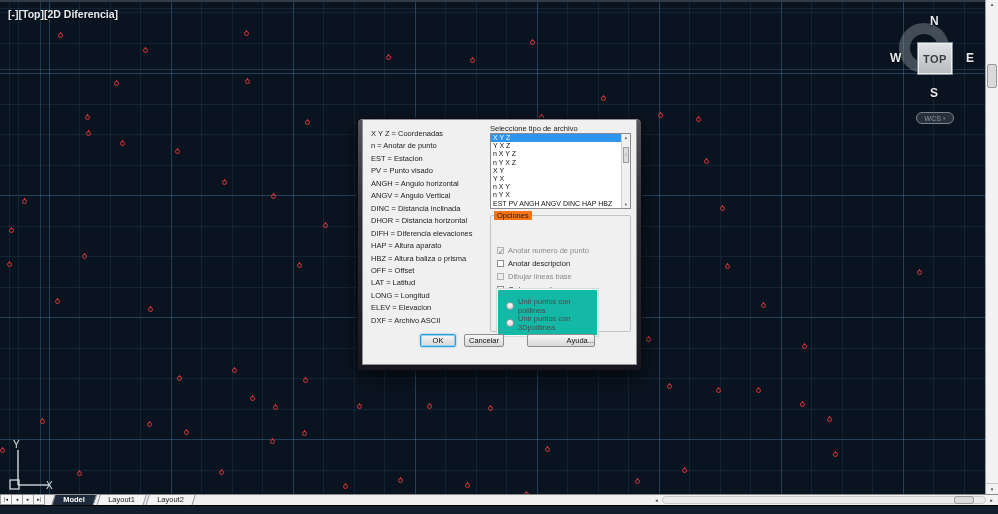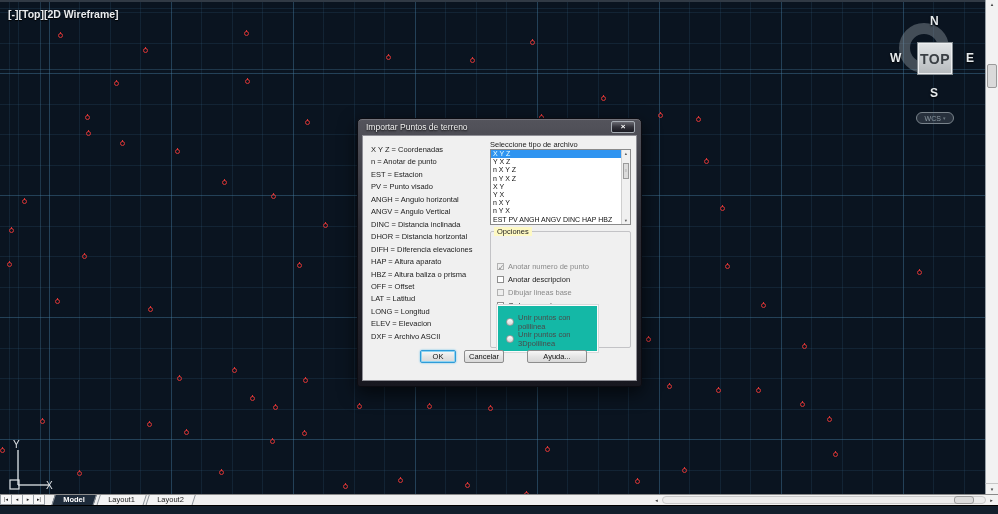--- a/index.html
+++ b/index.html
@@ -18,21 +18,21 @@
       repeating-linear-gradient(to bottom, rgba(52,98,130,.20) 0 1px, transparent 1px 30.5px);
     background-position: 49px 0, 0 71px, 18px 0, 0 10px;
   }
   .vp-controls { position:absolute; left:8px; top:6px; display:flex; color:#e9ecef; font-size:10.5px; font-weight:bold; text-shadow:0 1px 1px #000; z-index:5; }
   .pts { position:absolute; left:0; top:0; width:100%; height:100%; color:#d93535; }
   .pt { position:absolute; width:5px; height:5px; border:1px solid currentColor; border-radius:50%; margin:-3px 0 0 -3px; }
   .pt::after { content:""; position:absolute; left:1px; top:-2px; width:1px; height:2px; background:currentColor; }
 
   
   .vcube-ring { position:absolute; left:899px; top:21px; width:50px; height:50px; border:11px solid rgba(148,158,164,.42); border-radius:50%; }
-  .vcube-top { position:absolute; left:918px; top:41px; width:34px; height:31px; background:linear-gradient(#e0e3e5,#b7bbbe); border:1px solid #eef0f2; outline:1px solid #868e93; color:#3a3f44; font-size:14px; font-weight:bold; display:flex; align-items:center; justify-content:center; letter-spacing:.5px; }
+  .vcube-top { position:absolute; left:918px; top:41px; width:34px; height:31px; background:linear-gradient(#e0e3e5,#b7bbbe); border:1px solid #eef0f2; outline:1px solid #868e93; color:#3a3f44; font-size:11px; font-weight:bold; display:flex; align-items:center; justify-content:center; letter-spacing:.5px; }
   .vc-letter { position:absolute; color:#e6eaec; font-size:12px; font-weight:bold; text-shadow:0 1px 2px #000; }
   .vc-n { left:930px; top:12px; } .vc-e { left:966px; top:49px; } .vc-s { left:930px; top:84px; } .vc-w { left:890px; top:49px; }
   .wcs-pill { position:absolute; left:916px; top:110px; width:38px; height:12px; border:1px solid #79838b; border-radius:6px; background:rgba(170,180,188,.18); color:#8d99a2; font-size:7px; display:flex; align-items:center; justify-content:center; gap:2px; }
   .wcs-arrow { font-size:5px; color:#6e7a83; }
 
   
   .ucs { position:absolute; left:2px; top:436px; }
 
   
   .vscroll { position:absolute; right:0; top:0; width:13px; height:483px; background:#f2f2f2; border-left:1px solid #98a0a6; z-index:6; }
@@ -70,37 +70,37 @@
   .list-label { position:absolute; left:127px; top:4px; }
   .listbox { position:absolute; left:127px; top:13px; width:141px; height:76px; background:#fff; border:1px solid #8a8a8a; overflow:hidden; }
   .li-item { height:8.2px; font-size:7px; line-height:8.4px; padding-left:2px; color:#111; white-space:nowrap; }
   .li-item.selected { background:#2f94f0; color:#eaffff; }
   .lb-scroll { position:absolute; right:0; top:0; width:9px; height:100%; background:#f0f0f0; border-left:1px solid #cfcfcf; }
   .lb-up, .lb-down { position:absolute; width:100%; text-align:center; font-size:4.5px; color:#555; }
   .lb-up { top:1px; } .lb-down { bottom:1px; }
   .lb-thumb { position:absolute; left:1px; top:13px; width:6px; height:16px; background:#dcdcdc; border:1px solid #9a9a9a; font-size:4px; color:#888; text-align:center; line-height:14px; }
 
   .grp { position:absolute; left:127px; top:95px; width:141px; height:117px; border:1px solid #c3c3c6; border-radius:2px; }
-  .grp-label { position:absolute; left:131px; top:91px; background:#fef9c3; padding:0 3px; }
+  .grp-label { position:absolute; left:131px; top:91px; background:#f97316; padding:0 3px; }
   .cbs { position:absolute; left:134px; top:100px;margin-top:24px; }
   .cb-row { height:13px; display:flex; align-items:center; gap:4px; }
   .cb { width:7px; height:7px; background:#fff; border:1px solid #8e8e8e; position:relative; flex:0 0 auto; }
   .cb-row.disabled .cb { background:#eeeeee; border-color:#b2b2b2; }
   .cb-row.disabled .cb-label { color:#8a8a8a; }
   .cb-row.checked .cb::after { content:"\2713"; position:absolute; left:0px; top:-1.5px; font-size:7.5px; color:#7d7d7d; }
   .sub { position:absolute; left:133px; top:168px; width:103px; height:49px; background:#14b8a6; border:1px solid #d9d9db; box-shadow:inset 0 0 0 1px #fbfbfb; }
   .radios { padding:8px 0 0 9px; }
   .radio-row { height:17px; display:flex; align-items:center; gap:4px; color:#4a4a4a; }
   .radio { width:8px; height:8px; border:1px solid #9a9a9a; border-radius:50%; background:linear-gradient(#fff,#d6d6d6); flex:0 0 auto; }
 
   .btn { position:absolute; top:214px; height:13px; font-size:7.5px; line-height:11px; text-align:center; color:#111;
     background:linear-gradient(#f7f7f7,#e4e4e4 55%,#d9d9d9); border:1px solid #8d8d8d; border-radius:2px; }
   .btn-ok { left:57px; width:36px; border-color:#2f9bd8; box-shadow:0 0 0 1px #8ed4f2 inset, 0 0 2px #57b9e8; }
   .btn-cancel { left:101px; width:40px; }
-  .btn-help { left:164px; width:60px; }
+  .btn-help { left:164px; width:68px;text-align:right; }
 </style>
 </head>
 <body>
 
 <div class="screen">
   <div class="topline"></div>
 
   <div class="viewport" style="background-color: rgb(10, 20, 32);">
     <div class="pts" style="color: rgb(217, 53, 53);">
 
@@ -167,21 +167,21 @@
         <div class="pt" style="left: 638px; top: 480px;"></div>
         <div class="pt" style="left: 527px; top: 493px;"></div>
         <div class="pt" style="left: 685px; top: 469px;"></div>
         <div class="pt" style="left: 738px; top: 496px;"></div>
       </div>
 
     <div class="vp-controls">
 
     <span class="vp-ctl">[-]</span>
         <span class="vp-ctl">[Top]</span>
-        <span class="vp-ctl">[2D Wireframe]</span>
+        <span class="vp-ctl">[2D Diferencia]</span>
       </div>
 
     <div class="vcube-ring"></div>
     <div class="vcube-top">TOP</div>
     <div class="vc-letter vc-n">N</div>
     <div class="vc-letter vc-e">E</div>
     <div class="vc-letter vc-s">S</div>
     <div class="vc-letter vc-w">W</div>
     <div class="wcs-pill">
       <span>WCS</span>
@@ -228,24 +228,20 @@
   <div class="hscroll">
     <div class="hs-track"></div>
     <div class="hs-left">◂</div>
     <div class="hs-right">▸</div>
     <div class="hs-thumb"></div>
   </div>
 
   <div class="statusstrip"></div>
 
   <div class="dialog">
-    <div class="dlg-title">
-      <span class="dlg-title-text">Importar Puntos de terreno</span>
-      <div class="dlg-close">×</div>
-    </div>
     <div class="dlg-body">
 
       <div class="legend">
 
       <div class="legend-line">X Y Z = Coordenadas</div>
           <div class="legend-line">n = Anotar de punto</div>
           <div class="legend-line">EST = Estacion</div>
           <div class="legend-line">PV = Punto visado</div>
           <div class="legend-line">ANGH = Angulo horizontal</div>
           <div class="legend-line">ANGV = Angulo Vertical</div>

